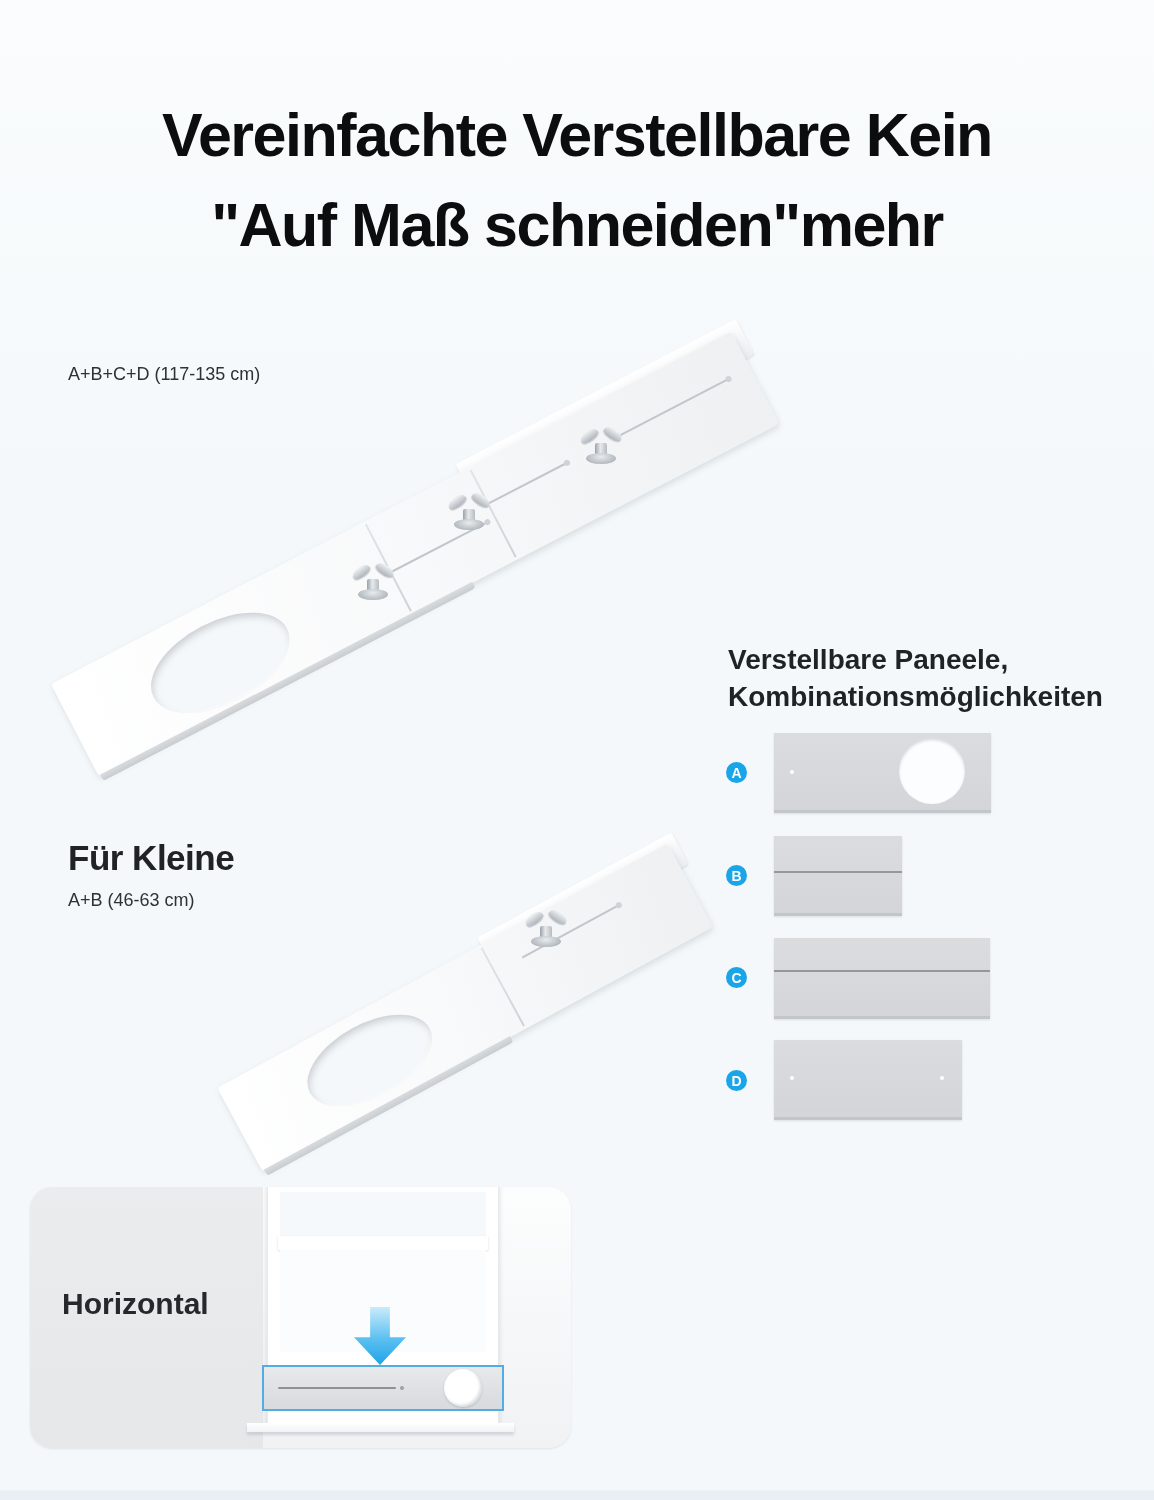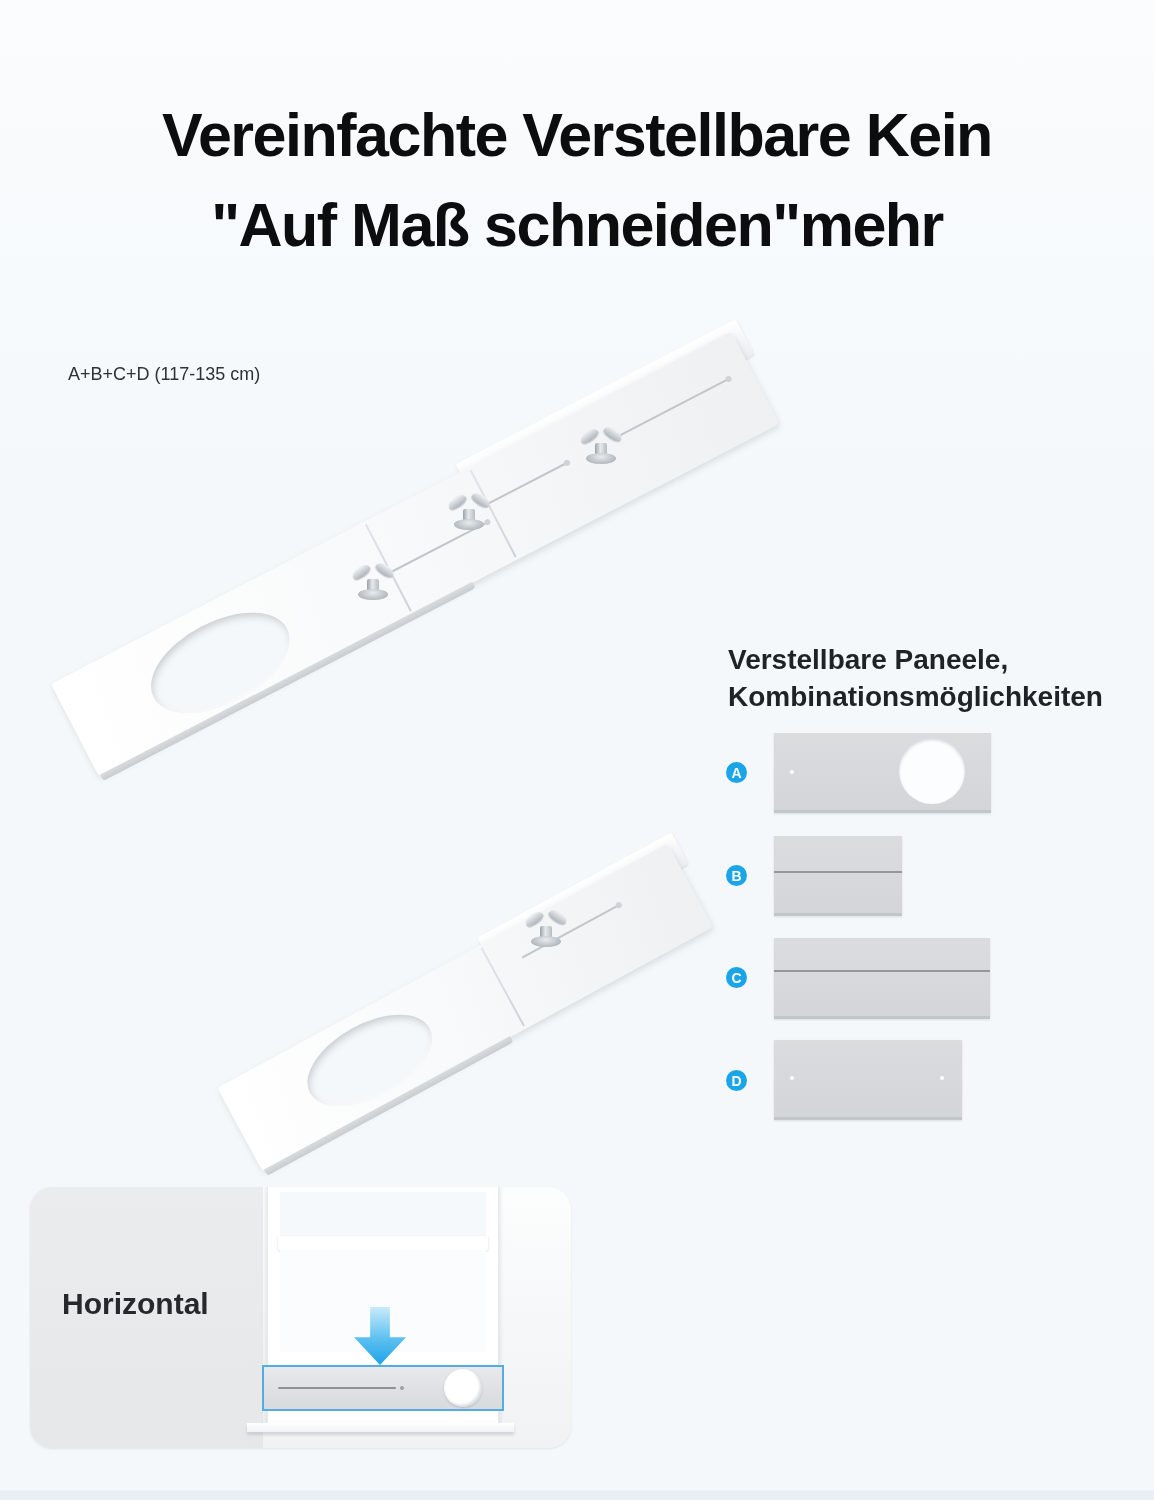--- a/index.html
+++ b/index.html
@@ -152,20 +152,24 @@
   <div class="prect" style="left:774px;top:938px;width:216px;height:78px;">
     <div class="phline" style="top:32px;"></div>
   </div>
 
   <div class="badge" style="left:726px;top:1070px;">D</div>
   <div class="prect" style="left:774px;top:1040px;width:188px;height:77px;">
     <div class="pdot" style="left:16px;top:36px;"></div>
     <div class="pdot" style="left:166px;top:36px;"></div>
   </div>
 
+  <div class="sec-head sec-small-head">
+    <div class="h2">Für Kleine</div>
+    <div class="sub">A+B (46-63 cm)</div>
+  </div>
 
   <div class="plank plank-small">
     <div class="pl-back pl-back-sm"></div>
     <div class="pl-base">
       <div class="pl-hole pl-hole-sm"></div>
       <div class="pl-seam" style="left:298px;"></div>
       <div class="pl-rod" style="left:330px;top:30px;width:110px;"></div>
     </div>
   </div>
   <div class="nut" style="left:523px;top:905px;">

